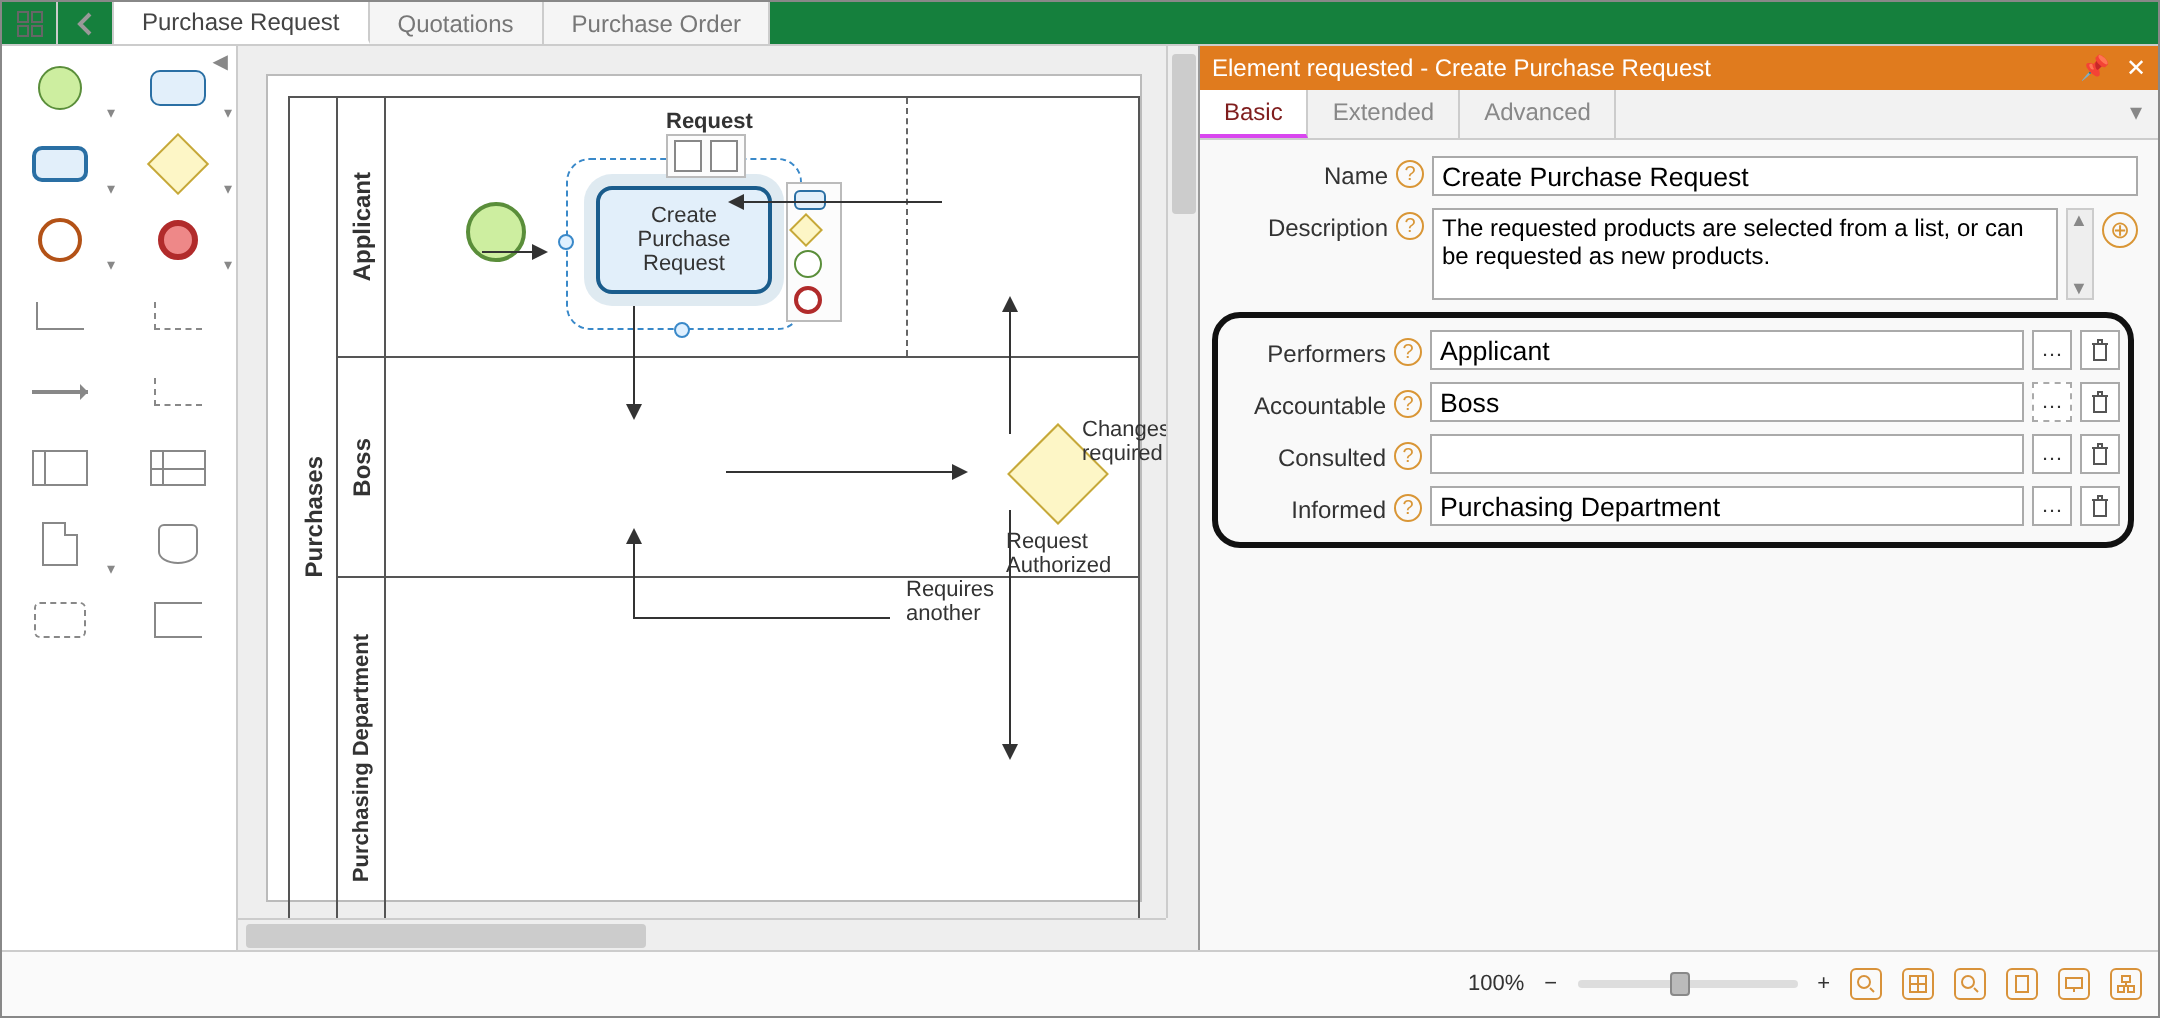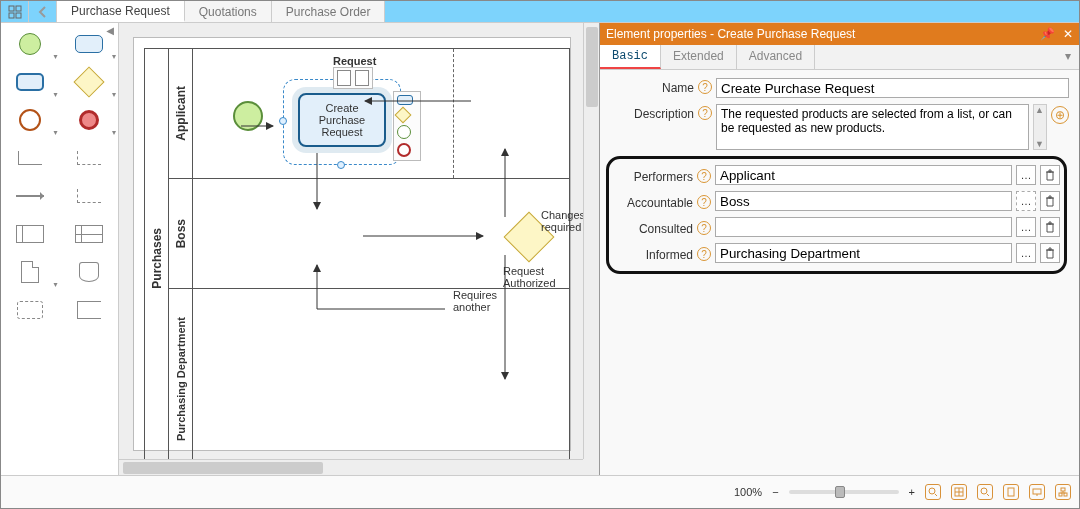--- a/index.html
+++ b/index.html
@@ -10,21 +10,21 @@
     color: #333;
     width: 1080px;
     height: 509px;
     overflow: hidden;
     border: 1px solid #888;
     background: #f9f9f9;
     position: relative;
   }
   
   .app { display:flex; flex-direction:column; width:100%; height:100%; }
-  .top-row { display:flex; height:22px; border-bottom:1px solid #ccc; background:#7dd3fc; }
+  .top-row { display:flex; height:22px; border-bottom:1px solid #ccc; background:#15803d; }
   .top-btn {
     width:28px; height:22px; display:flex; align-items:center; justify-content:center;
     border-right:1px solid #ccc;
   }
   .tabs { display:flex; flex:1; }
   .tab {
     padding:3px 14px; border-right:1px solid #ccc; color:#777; display:flex; align-items:center;
     background:#f5f5f5;
   }
   .tab.active { background:#fff; color:#444; border-bottom:2px solid #fff; font-weight:500;}
@@ -114,21 +114,21 @@
   svg.flow { position:absolute; left:0; top:0; width:100%; height:100%; pointer-events:none;}
   
   .props { width:480px; display:flex; flex-direction:column; border-left:1px solid #999;}
   .props-header {
     background:#e07b1e; color:#fff; height:22px; display:flex; align-items:center;
     padding:0 6px; font-size:12px; justify-content:space-between;
   }
   .props-header .right { display:flex; gap:8px;}
   .props-tabs { display:flex; border-bottom:1px solid #ccc; background:#f2f2f2;}
   .ptab { padding:4px 12px; border-right:1px solid #ccc; color:#888;}
-  .ptab.active { background:#fff; color:#0c4a6e; border-bottom:2px solid #ef4444;font-family:Liberation Mono, monospace;}
+  .ptab.active { background:#fff; color:#7f1d1d; border-bottom:2px solid #d946ef;}
   .ptabs-dd { margin-left:auto; padding:4px 8px; color:#888;}
   .props-body { padding:8px 10px 8px 4px; flex:1; overflow:auto;}
   .prop-row { display:flex; align-items:flex-start; margin-bottom:6px; gap:4px;}
   .prop-label { width:90px; text-align:right; padding-top:3px;}
   .help-icon {
     width:14px; height:14px; border:1px solid #d99636; color:#d99636; border-radius:50%;
     display:inline-flex; align-items:center; justify-content:center; font-size:10px; margin-top:2px;
     flex-shrink:0;
   }
   .help-icon.big { width:18px; height:18px; font-size:12px;}
@@ -345,21 +345,21 @@
       <div class="canvas-scroll-v">
           <div class="thumb-v"></div>
         </div>
       <div class="canvas-scroll-h">
           <div class="thumb-h"></div>
         </div>
     </div>
 
     <div class="props">
       <div class="props-header">
-        <span>Element properties - Create Purchase Request</span>
+        <span>Element requested - Create Purchase Request</span>
         <div class="right">
           <span style="cursor:default;">📌</span>
           <span>✕</span>
         </div>
       </div>
       <div class="props-tabs">
         <div class="ptab active"><span>Basic</span></div>
         <div class="ptab"><span>Extended</span></div>
         <div class="ptab"><span>Advanced</span></div>
         <div class="ptabs-dd">▾</div>

